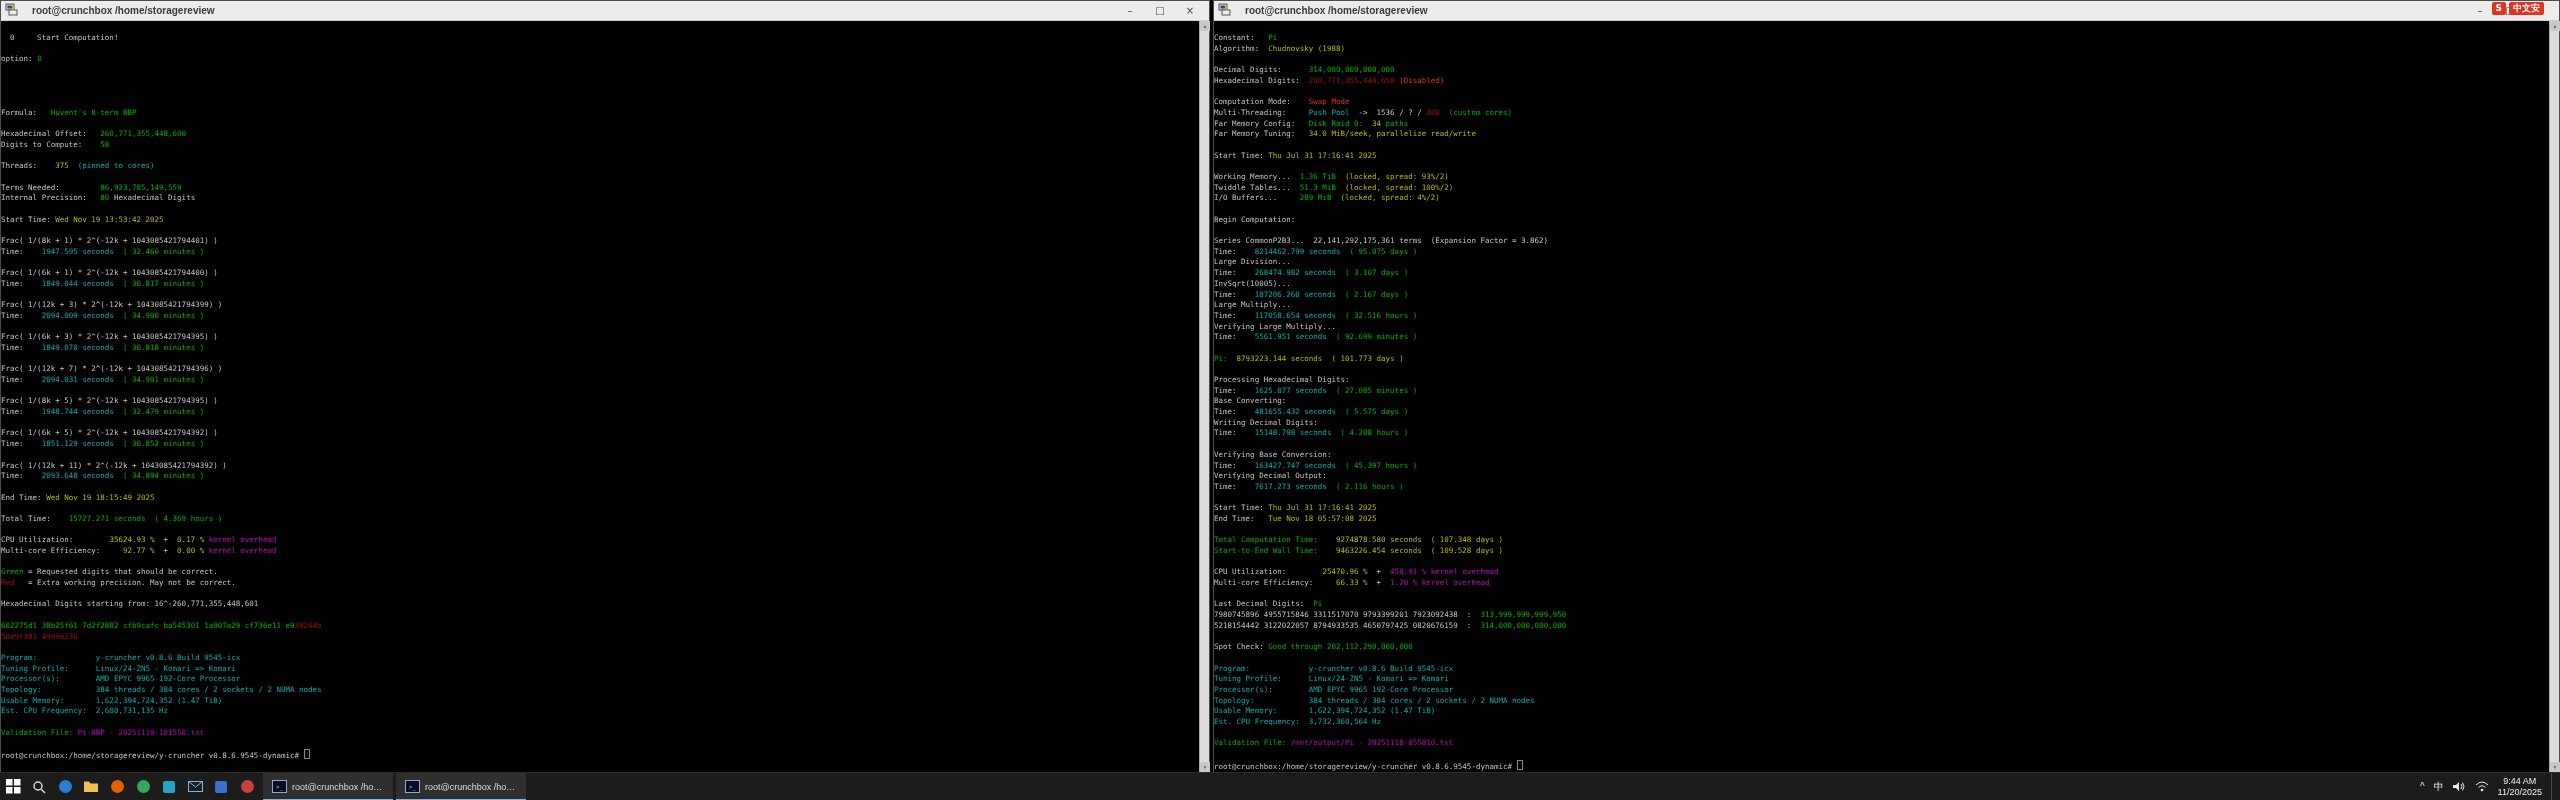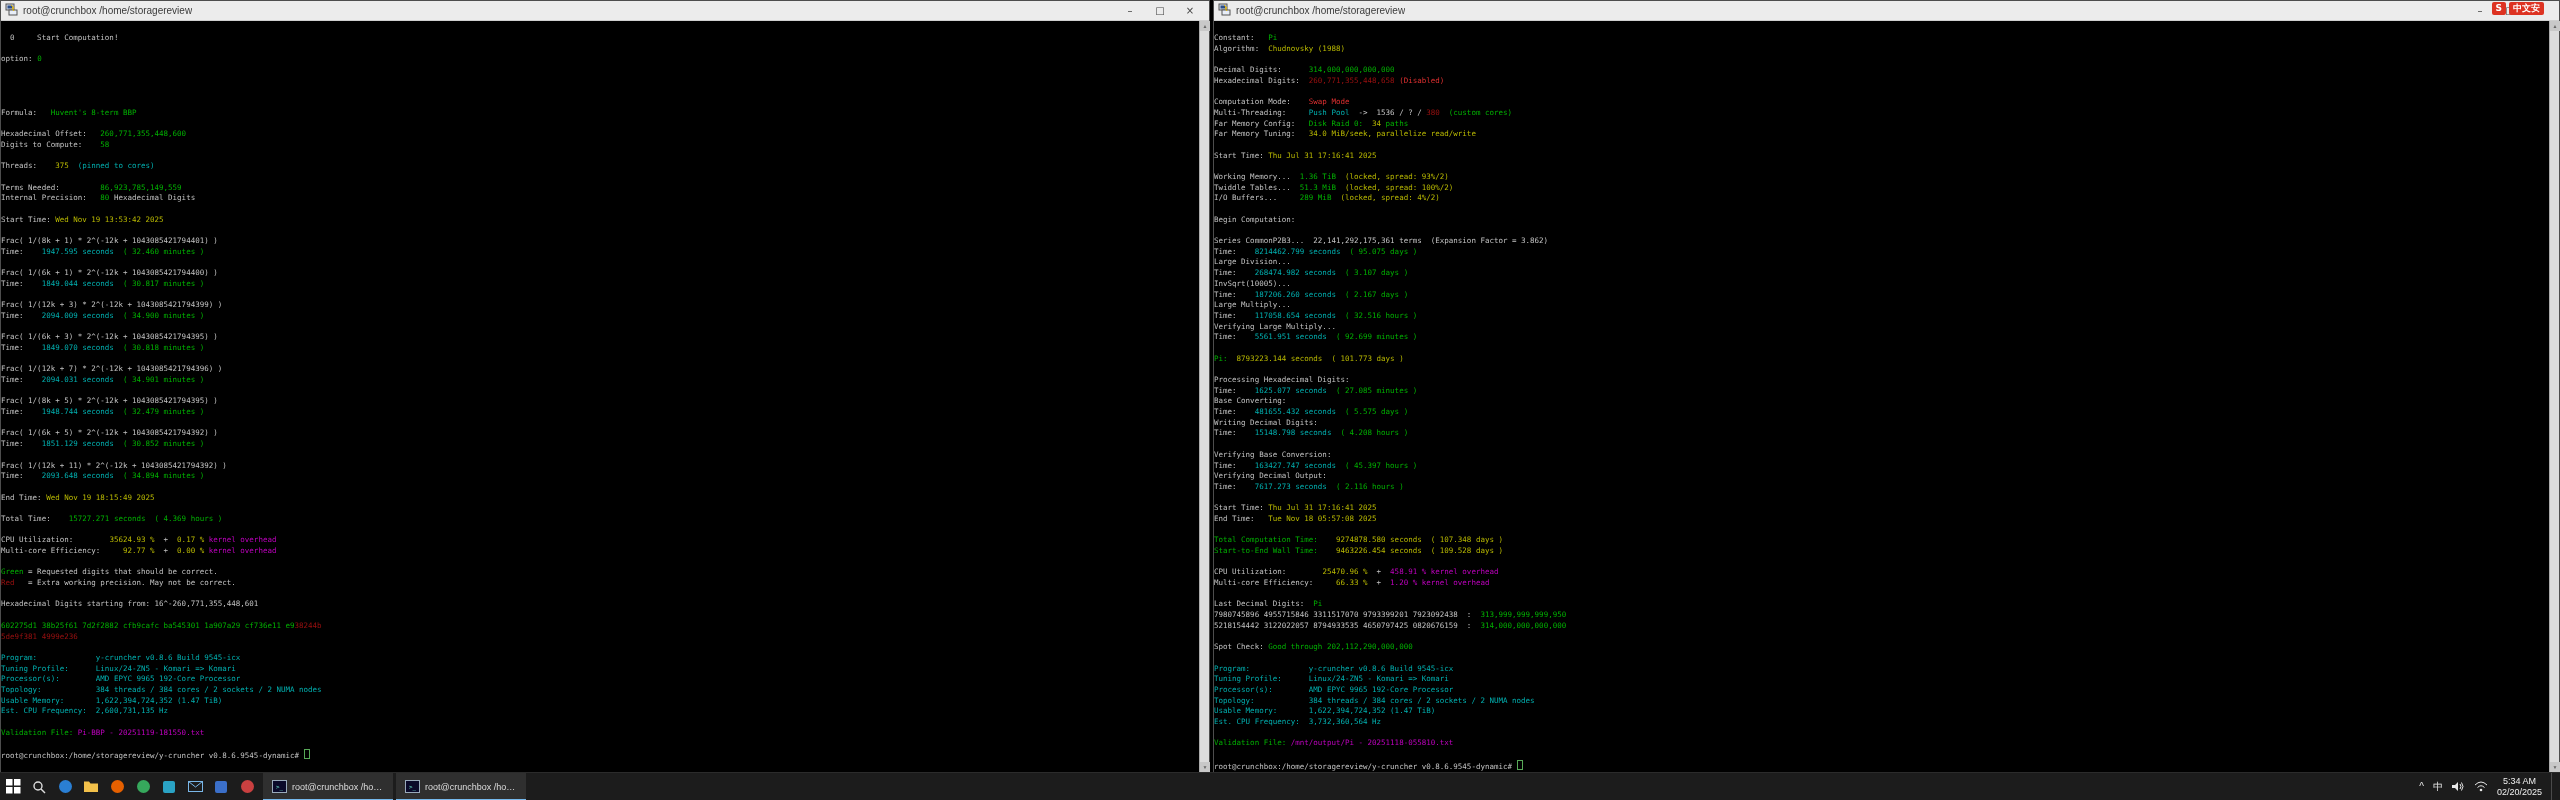--- a/index.html
+++ b/index.html
@@ -5,21 +5,21 @@
   html,body{margin:0;padding:0;}
   body{
     width:2560px;height:800px;position:relative;overflow:hidden;
     background:#000;font-family:"Liberation Sans",sans-serif;
   }
   
   .window{position:absolute;top:0;height:773px;background:#000;border:1px solid #4d4d4d;box-sizing:border-box;}
   .win-left{left:0;width:1210px;}
   .win-right{left:1213px;width:1347px;}
   .titlebar{height:20px;background:#ececec;border-bottom:1px solid #cfcfcf;display:flex;align-items:center;padding:0 4px;box-sizing:border-box;}
-  .title-text{font-size:10px;color:#3a3a3a;margin-left:5px;white-space:nowrap;overflow:hidden;}
+  .title-text{font-size:10px;color:#3a3a3a;margin-left:14px;white-space:nowrap;overflow:hidden;font-weight:bold;}
   .controls{margin-left:auto;display:flex;height:100%;}
   .ctrl{width:30px;height:100%;display:flex;align-items:center;justify-content:center;font-size:10px;color:#444;font-family:"DejaVu Sans",sans-serif;cursor:default;}
   .term-body{position:absolute;top:20px;left:0;right:10px;bottom:0;padding:12px 0 0 0;
     font-family:"DejaVu Sans Mono",monospace;font-size:7.5px;line-height:10.7px;
     white-space:pre;overflow:hidden;}
   .tline{height:10.7px;}
   .cursor{display:inline-block;width:4.5px;height:8px;border:1px solid #57a857;vertical-align:-1px;}
   .scrollbar{position:absolute;top:20px;right:0;width:10px;bottom:0;background:#dcdcdc;border-left:1px solid #aaa;box-sizing:border-box;}
   .sb-arrow{position:absolute;left:0;width:10px;height:10px;font-size:5px;color:#666;text-align:center;line-height:10px;background:#c8c8c8;}
   .sb-arrow.up{top:0;}
@@ -167,18 +167,18 @@
         </svg>
     </span>
     <span>
       <svg width="14" height="11" viewBox="0 0 14 11">
           <path d="M1 4 Q7 -2 13 4" stroke="#e8e8e8" fill="none"></path>
           <path d="M3.5 6.5 Q7 3 10.5 6.5" stroke="#e8e8e8" fill="none"></path>
           <circle cx="7" cy="9" r="1.3" fill="#e8e8e8"></circle>
         </svg>
     </span>
     <span class="clock">
-      <div>5:34 AM</div>
-      <div>02/20/2025</div>
+      <div>9:44 AM</div>
+      <div>11/20/2025</div>
     </span>
     <span class="show-desktop"></span>
   </span>
 </div>
 
 </body></html>

